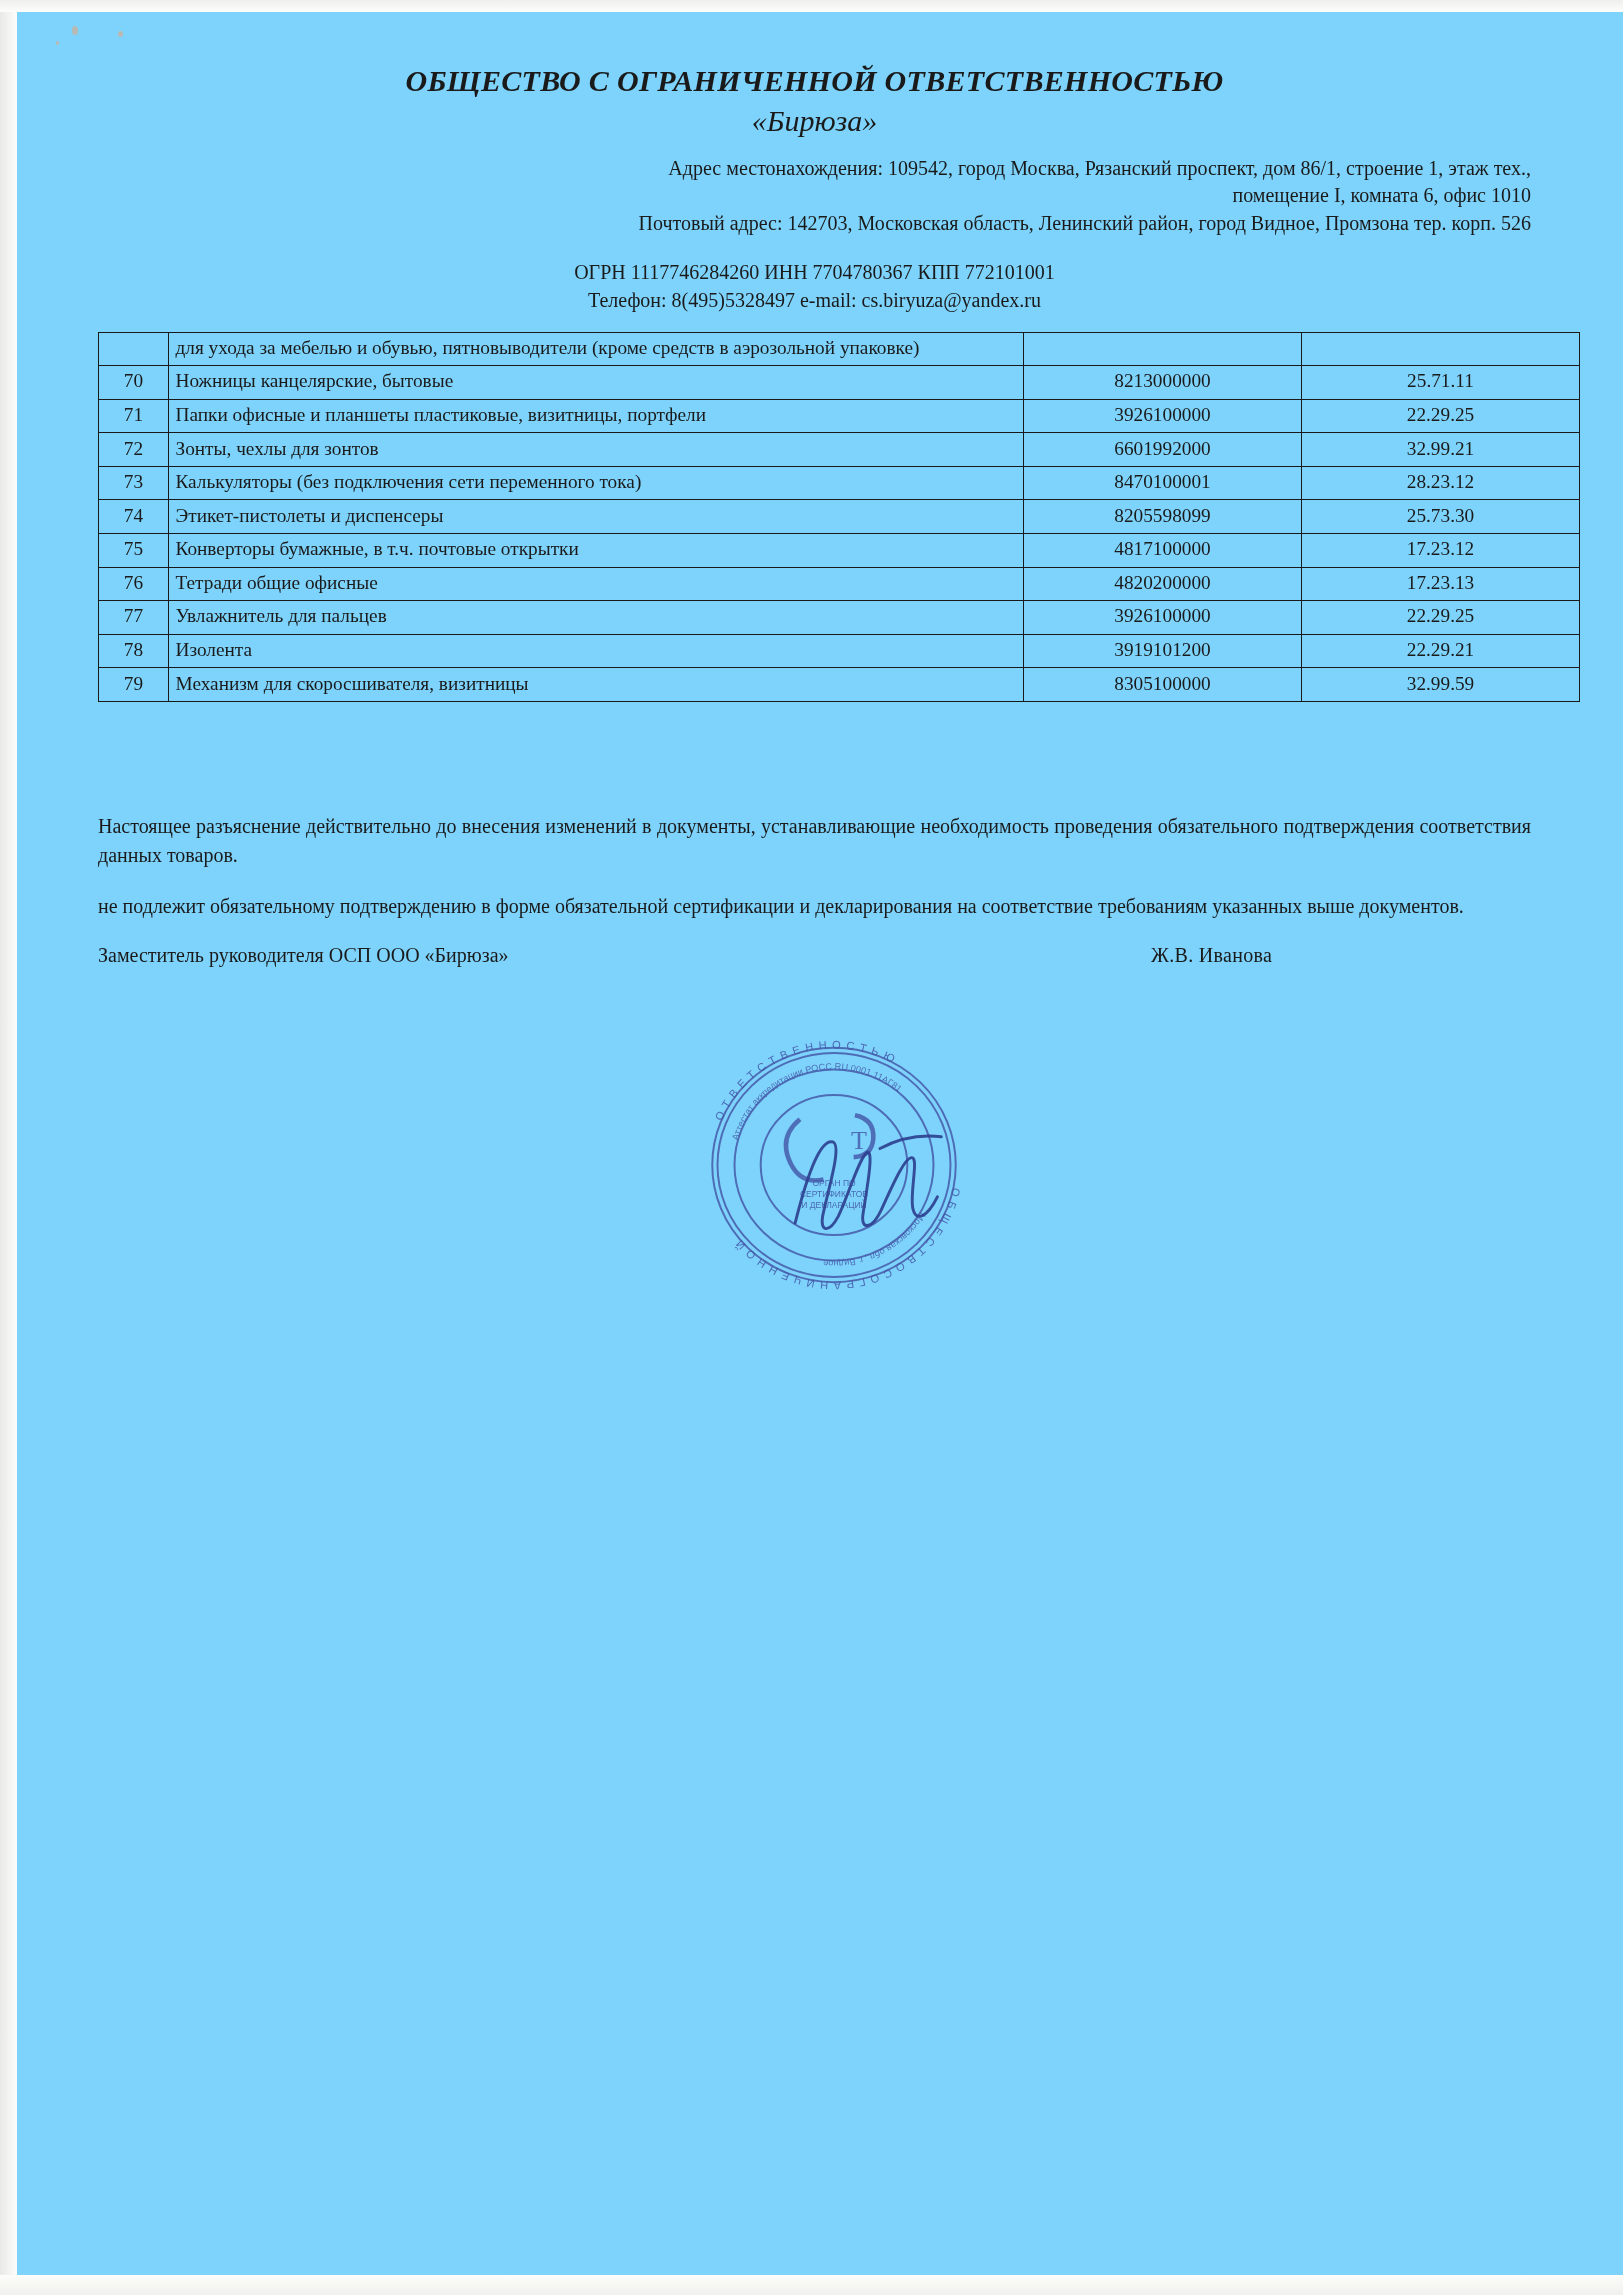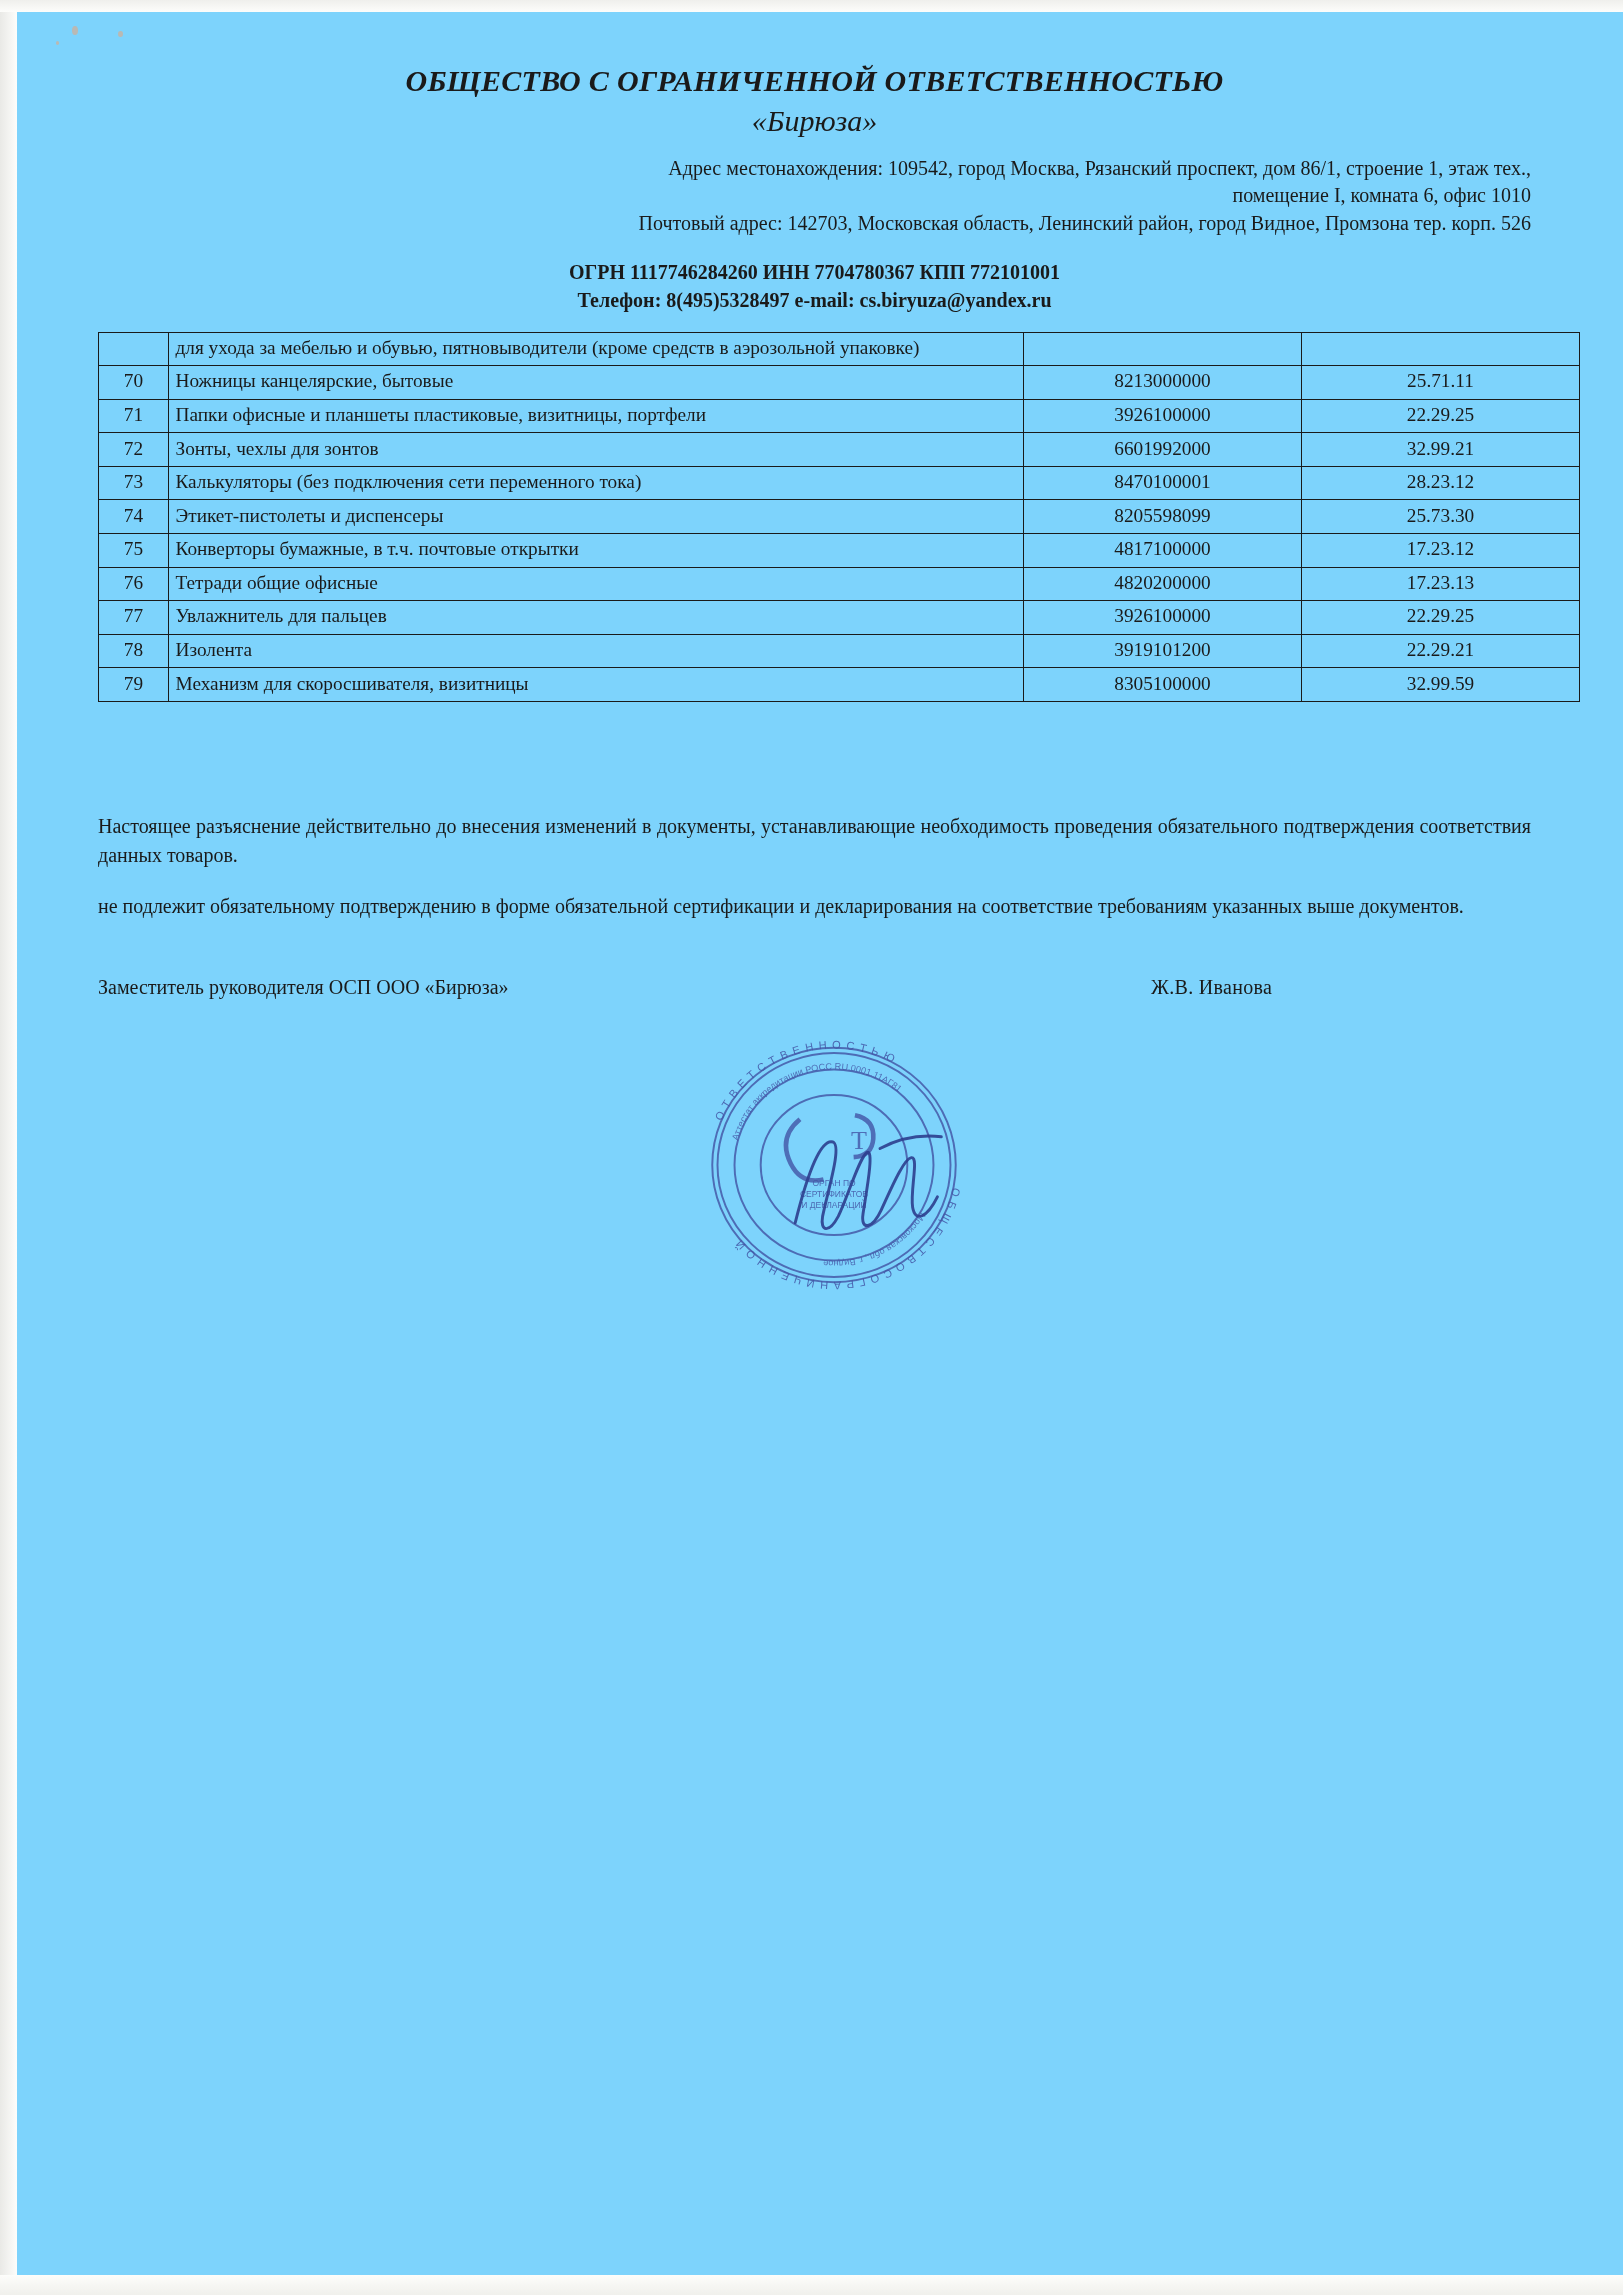--- a/index.html
+++ b/index.html
@@ -74,21 +74,20 @@
     margin-top: 17px;
     text-align: right;
     font-size: 20px;
     line-height: 1.38;
   }
   .reg-block {
     margin-top: 22px;
     text-align: center;
     font-size: 20px;
     line-height: 1.38;
-    font-weight: bold;
   }
 
   
   table.goods {
     margin-top: 17px;
     border-collapse: collapse;
     width: 1433px;
     table-layout: fixed;
     font-size: 19.3px;
   }
@@ -123,21 +122,21 @@
   }
   .body-text p {
     margin: 0 0 22px 0;
     text-indent: 0;
   }
   .body-text p.last {
     margin-bottom: 0;
   }
 
   .sign-row {
-    margin-top: 55px;
+    margin-top: 23px;
     position: relative;
     font-size: 20px;
     height: 39px;
   }
   .sign-left {
     position: absolute;
     left: 0;
     top: 0;
     white-space: nowrap;
   }

